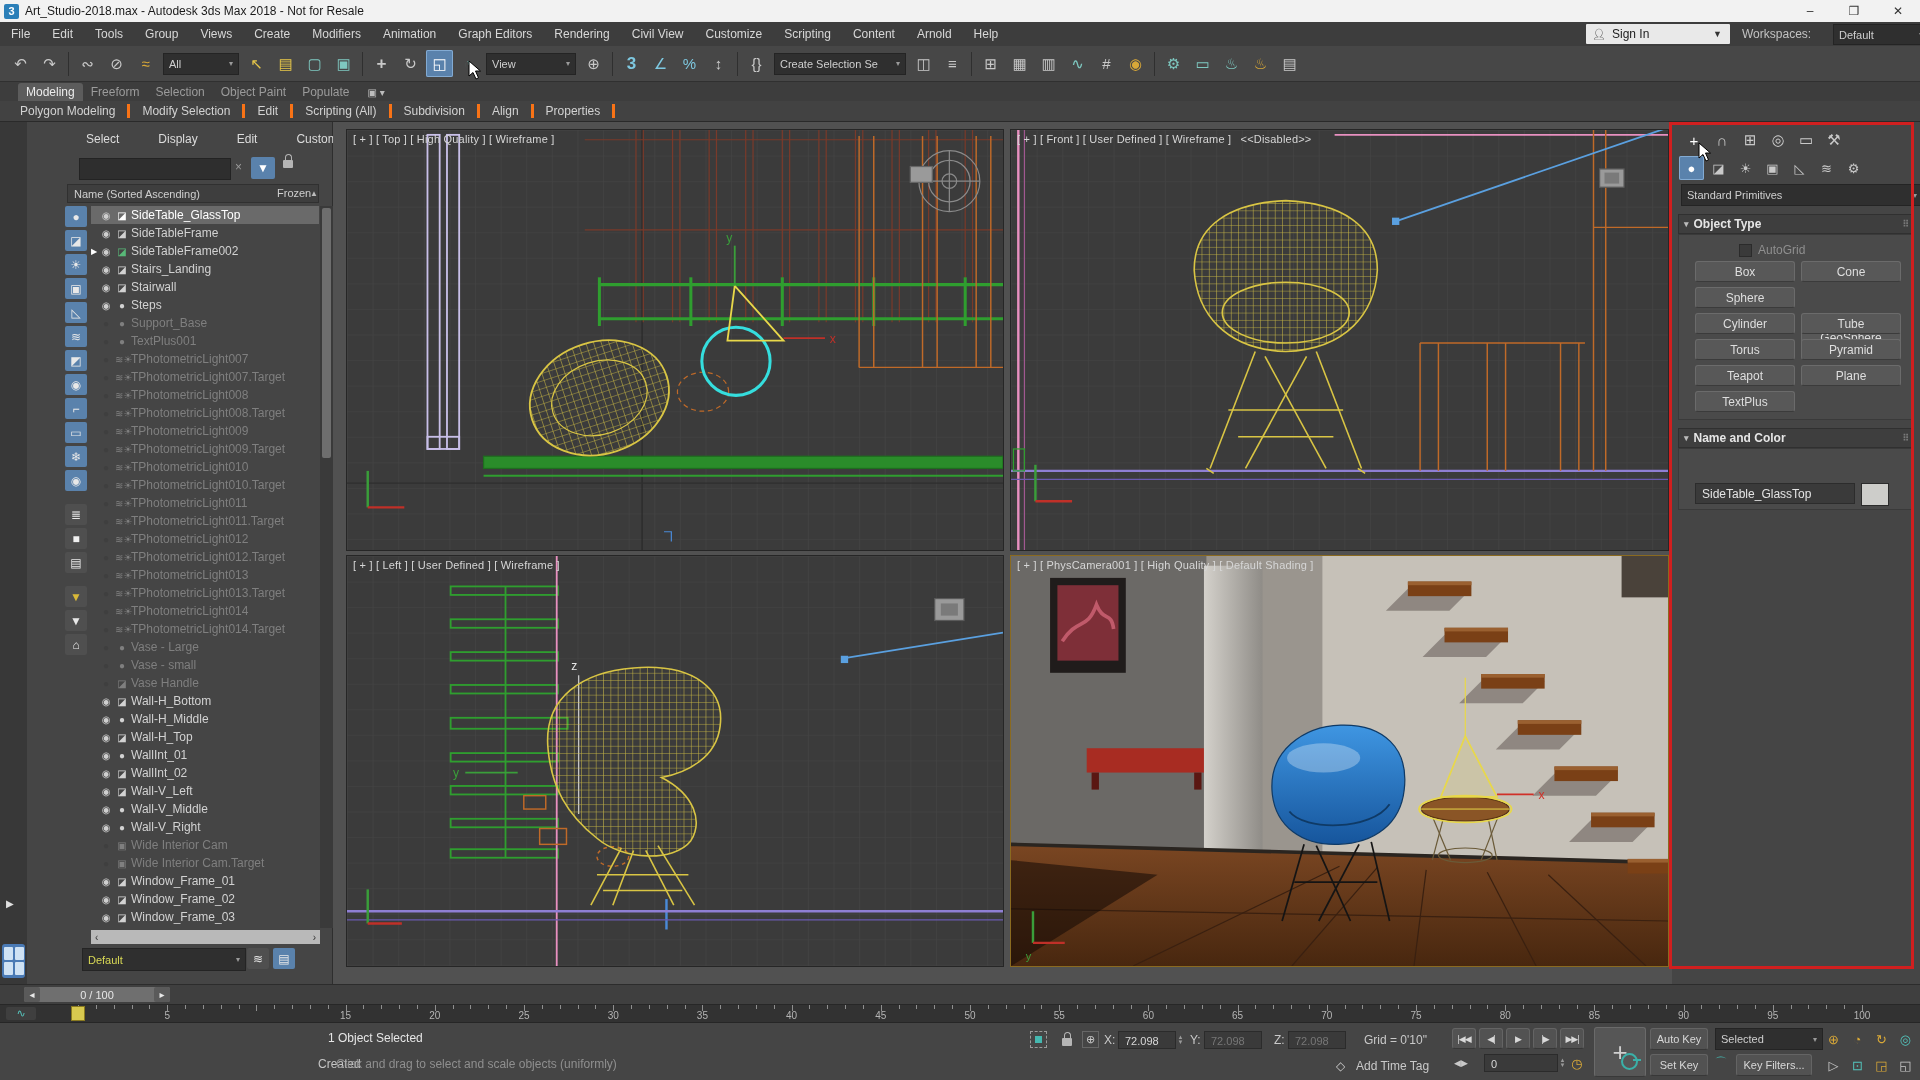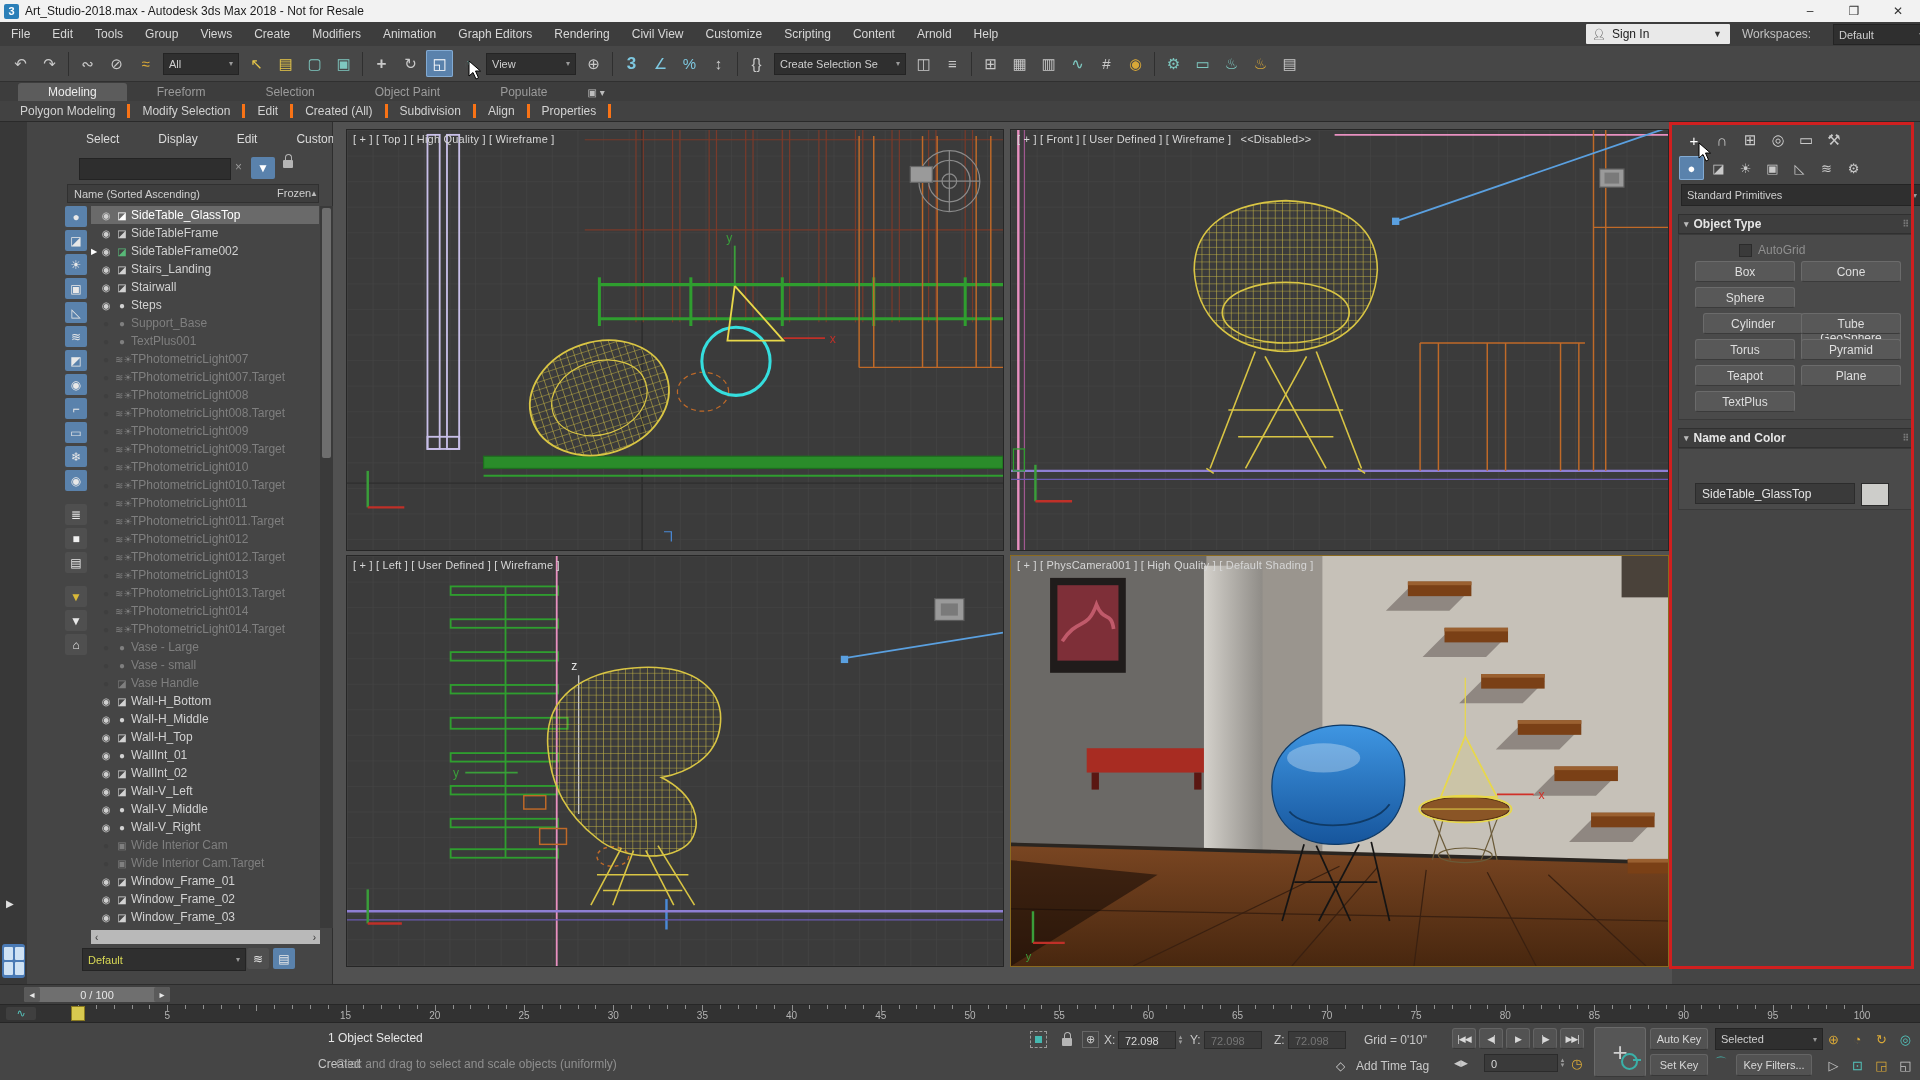--- a/index.html
+++ b/index.html
@@ -30,21 +30,21 @@
                display:flex;align-items:center;padding-left:6px;box-sizing:border-box;}
   .icn{width:27px;height:27px;display:flex;align-items:center;justify-content:center;color:#c9c9c9;
        font-size:15px;border-radius:2px;margin:0 1px;}
   .icn.hl{background:#5a82ac;color:#fff;box-shadow:inset 0 0 0 1px #83abd3;}
   .tsep{width:1px;height:24px;background:#2f2f2f;margin:0 4px;}
   .combo{height:20px;background:#2f2f2f;border:1px solid #242424;color:#cfcfcf;font-size:11px;
          display:flex;align-items:center;padding:0 5px;margin:0 3px;}
   .combo .car{margin-left:auto;font-size:8px;color:#9a9a9a;padding-left:6px;}
   
   #ribtabs{left:0;top:82px;width:1920px;height:19px;background:#3d3d3d;display:flex;align-items:flex-end;padding-left:18px;box-sizing:border-box;}
-  .rtab{padding:2px 30px;font-size:12px;color:#9b9b9b;}
+  .rtab{padding:2px 8px;font-size:12px;color:#9b9b9b;}
   .rtab.on{background:#5c5c5c;color:#ececec;border-radius:3px 3px 0 0;}
   #ribmore{margin-left:10px;color:#bdbdbd;font-size:10px;padding-bottom:3px;}
   #ribrow{left:0;top:101px;width:1920px;height:21px;background:#424242;border-bottom:1px solid #2a2a2a;
           display:flex;align-items:center;padding-left:8px;box-sizing:border-box;}
   .rbtn{padding:0 12px;color:#d2d2d2;font-size:12px;border-right:3px solid #f97316;}
   
   #work{left:0;top:122px;width:1920px;height:862px;background:#555;}
   #leftstrip{left:0;top:0;width:27px;height:862px;background:#383838;}
   #expander{left:6px;top:776px;color:#e0e0e0;font-size:10px;}
   #layoutbtn{left:2px;top:822px;width:23px;height:34px;background:#4a7ab5;border-radius:3px;
@@ -277,21 +277,21 @@
       <span class="rtab">Freeform</span>
       <span class="rtab">Selection</span>
       <span class="rtab">Object Paint</span>
       <span class="rtab">Populate</span>
       <span id="ribmore">▣ ▾</span>
     </div>
 <div id="ribrow" class="abs">
       <span class="rbtn">Polygon Modeling</span>
       <span class="rbtn">Modify Selection</span>
       <span class="rbtn">Edit</span>
-      <span class="rbtn">Created (All)</span>
+      <span class="rbtn">Scripting (All)</span>
       <span class="rbtn">Subdivision</span>
       <span class="rbtn">Align</span>
       <span class="rbtn">Properties</span>
     </div>
 
 <div id="work" class="abs">
 
   <div id="leftstrip" class="abs">
     <span id="expander" class="abs">▶</span>
   </div>
@@ -896,21 +896,21 @@
     <div class="rollbody" style="left:6px;top:112px;height:186px;">
       <div id="agrow">
         <span class="cb"></span>
         <span>AutoGrid</span>
       </div>
       <div id="otbtns">
             <div class="obtn" style="left: 16px; top: 26px;">Box</div>
             <div class="obtn" style="left: 122px; top: 26px;">Cone</div>
             <div class="obtn" style="left: 16px; top: 52px;">Sphere</div>
             <div class="obtn" style="left: 122px; top: 68px; margin-top: 24px;">GeoSphere</div>
-            <div class="obtn" style="left: 24px; top: 78px; text-align: center;">Cylinder</div>
+            <div class="obtn" style="left: 16px; top: 78px; text-align: center;">Cylinder</div>
             <div class="obtn" style="left: 122px; top: 78px;">Tube</div>
             <div class="obtn" style="left: 16px; top: 104px;">Torus</div>
             <div class="obtn" style="left: 122px; top: 104px;">Pyramid</div>
             <div class="obtn" style="left: 16px; top: 130px;">Teapot</div>
             <div class="obtn" style="left: 122px; top: 130px;">Plane</div>
             <div class="obtn" style="left: 16px; top: 156px;">TextPlus</div>
           </div>
     </div>
     <div class="rollhead" style="left:6px;top:306px;">
       <span class="tri">▾</span>

